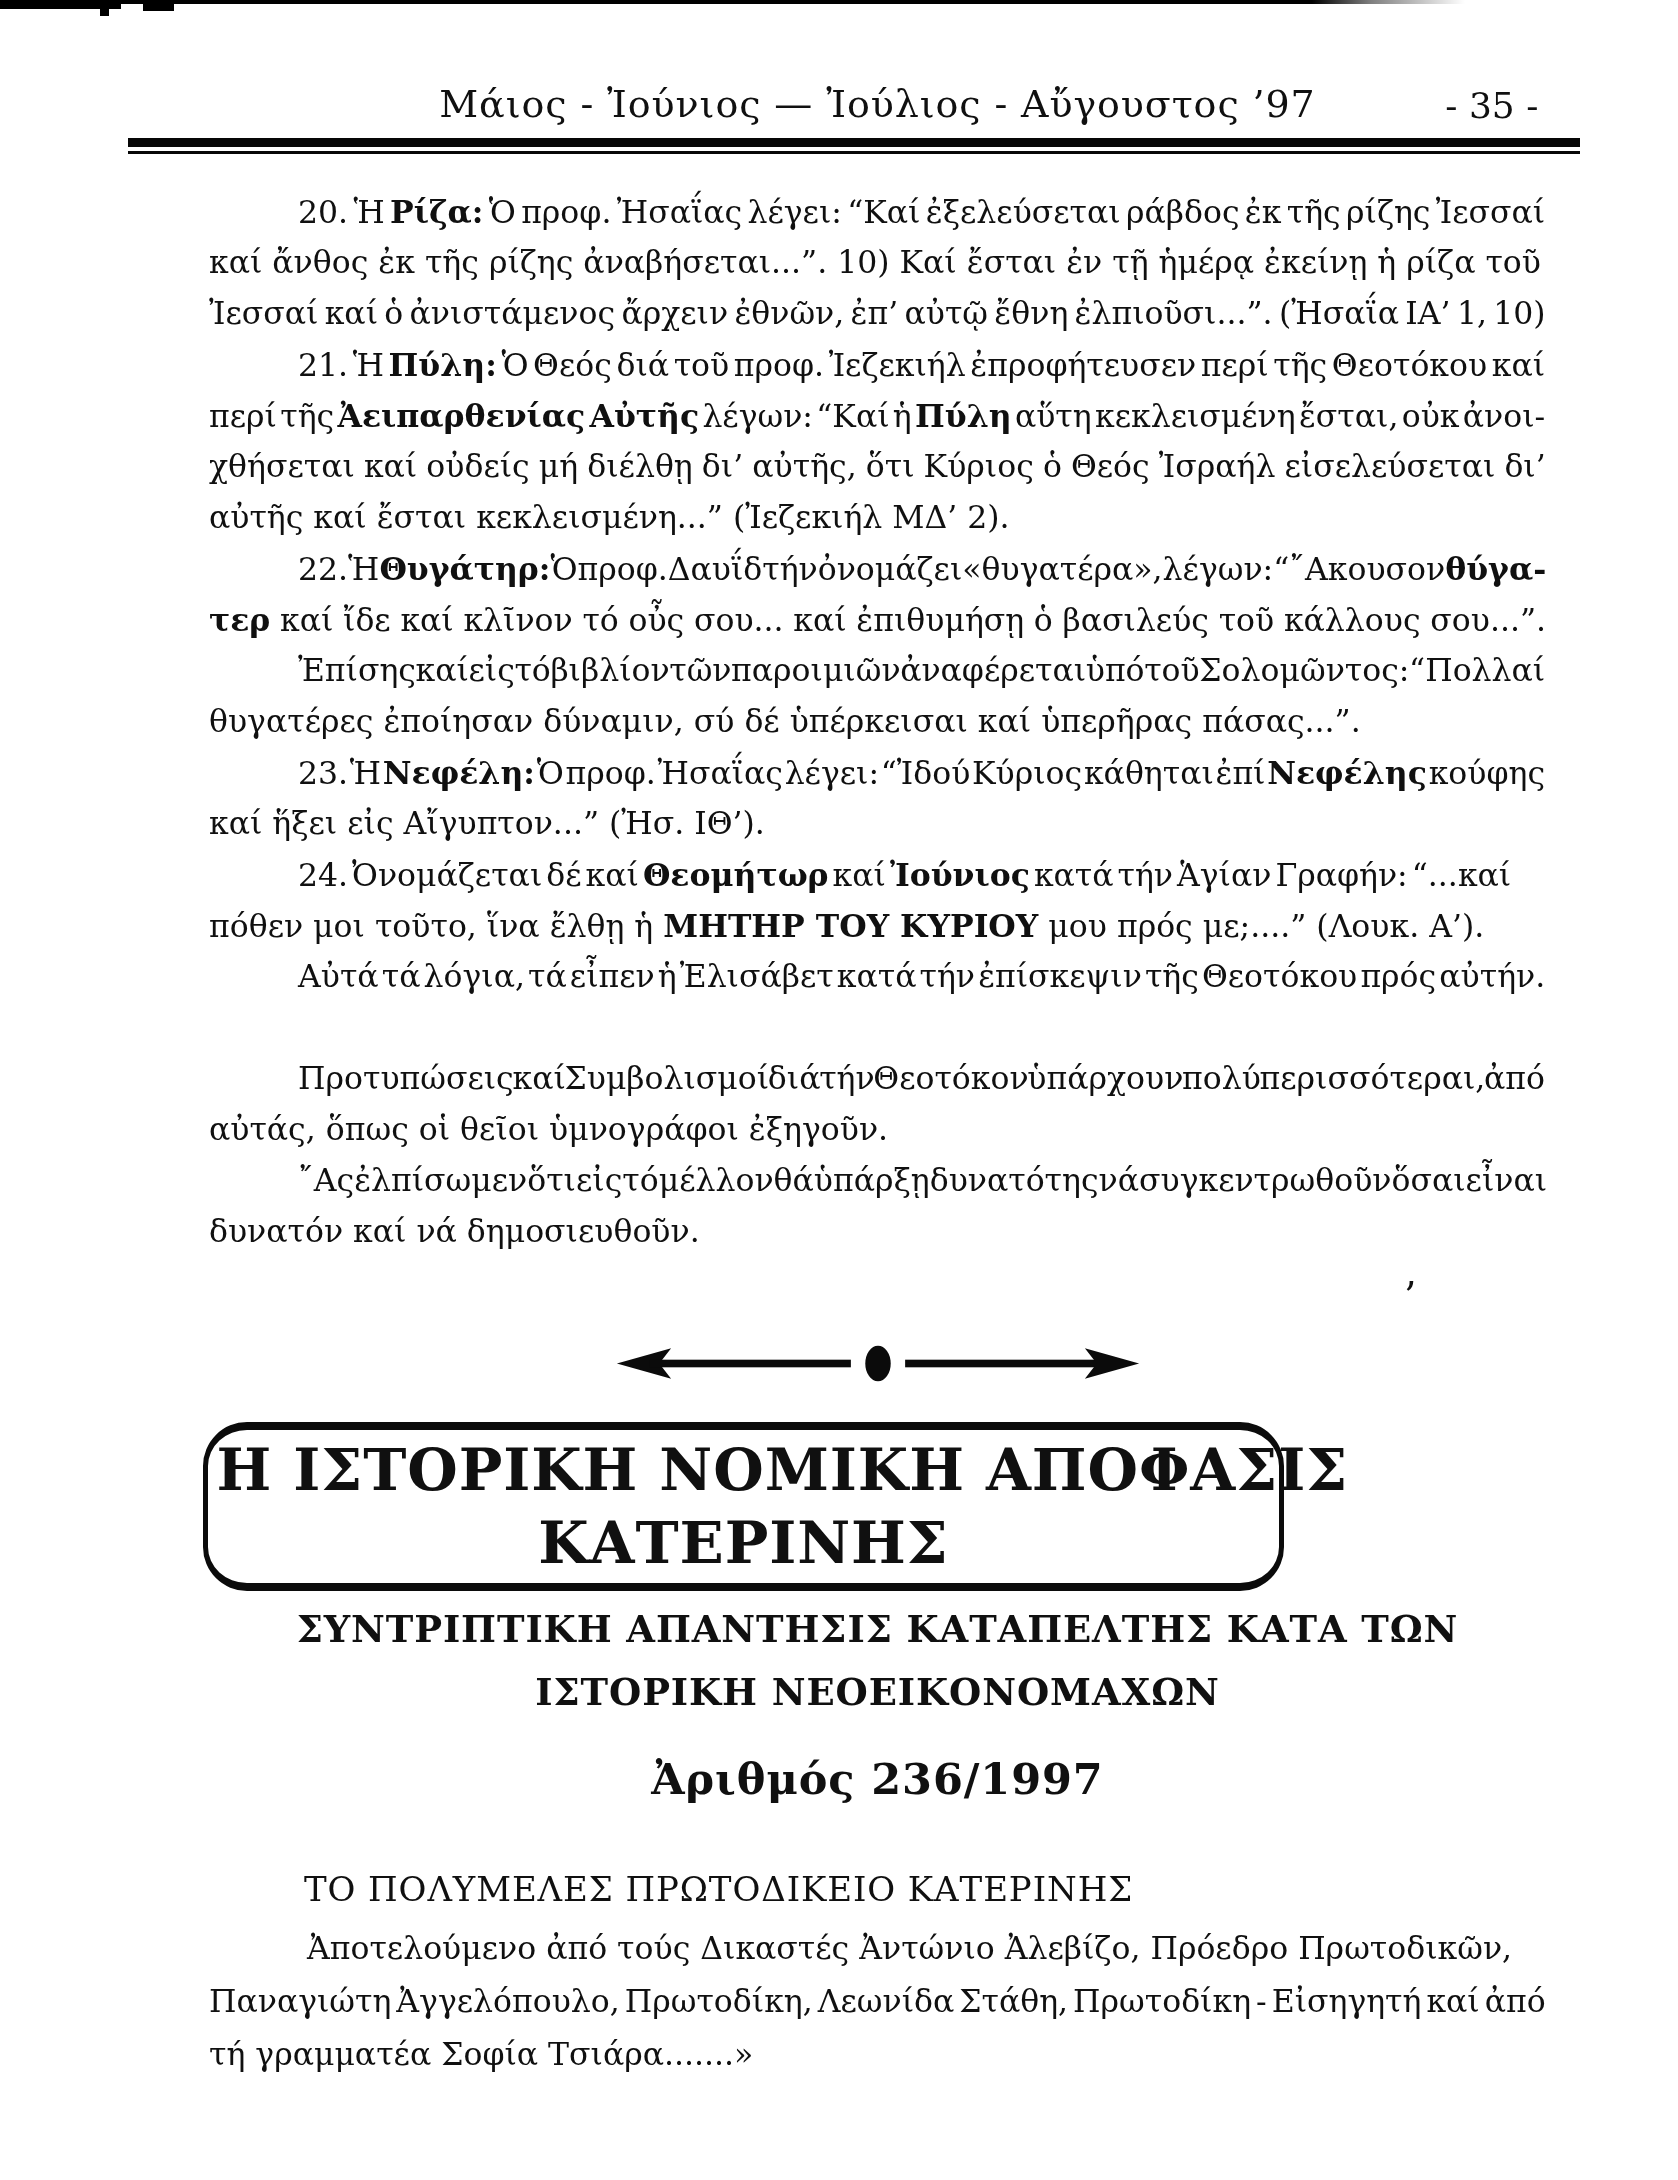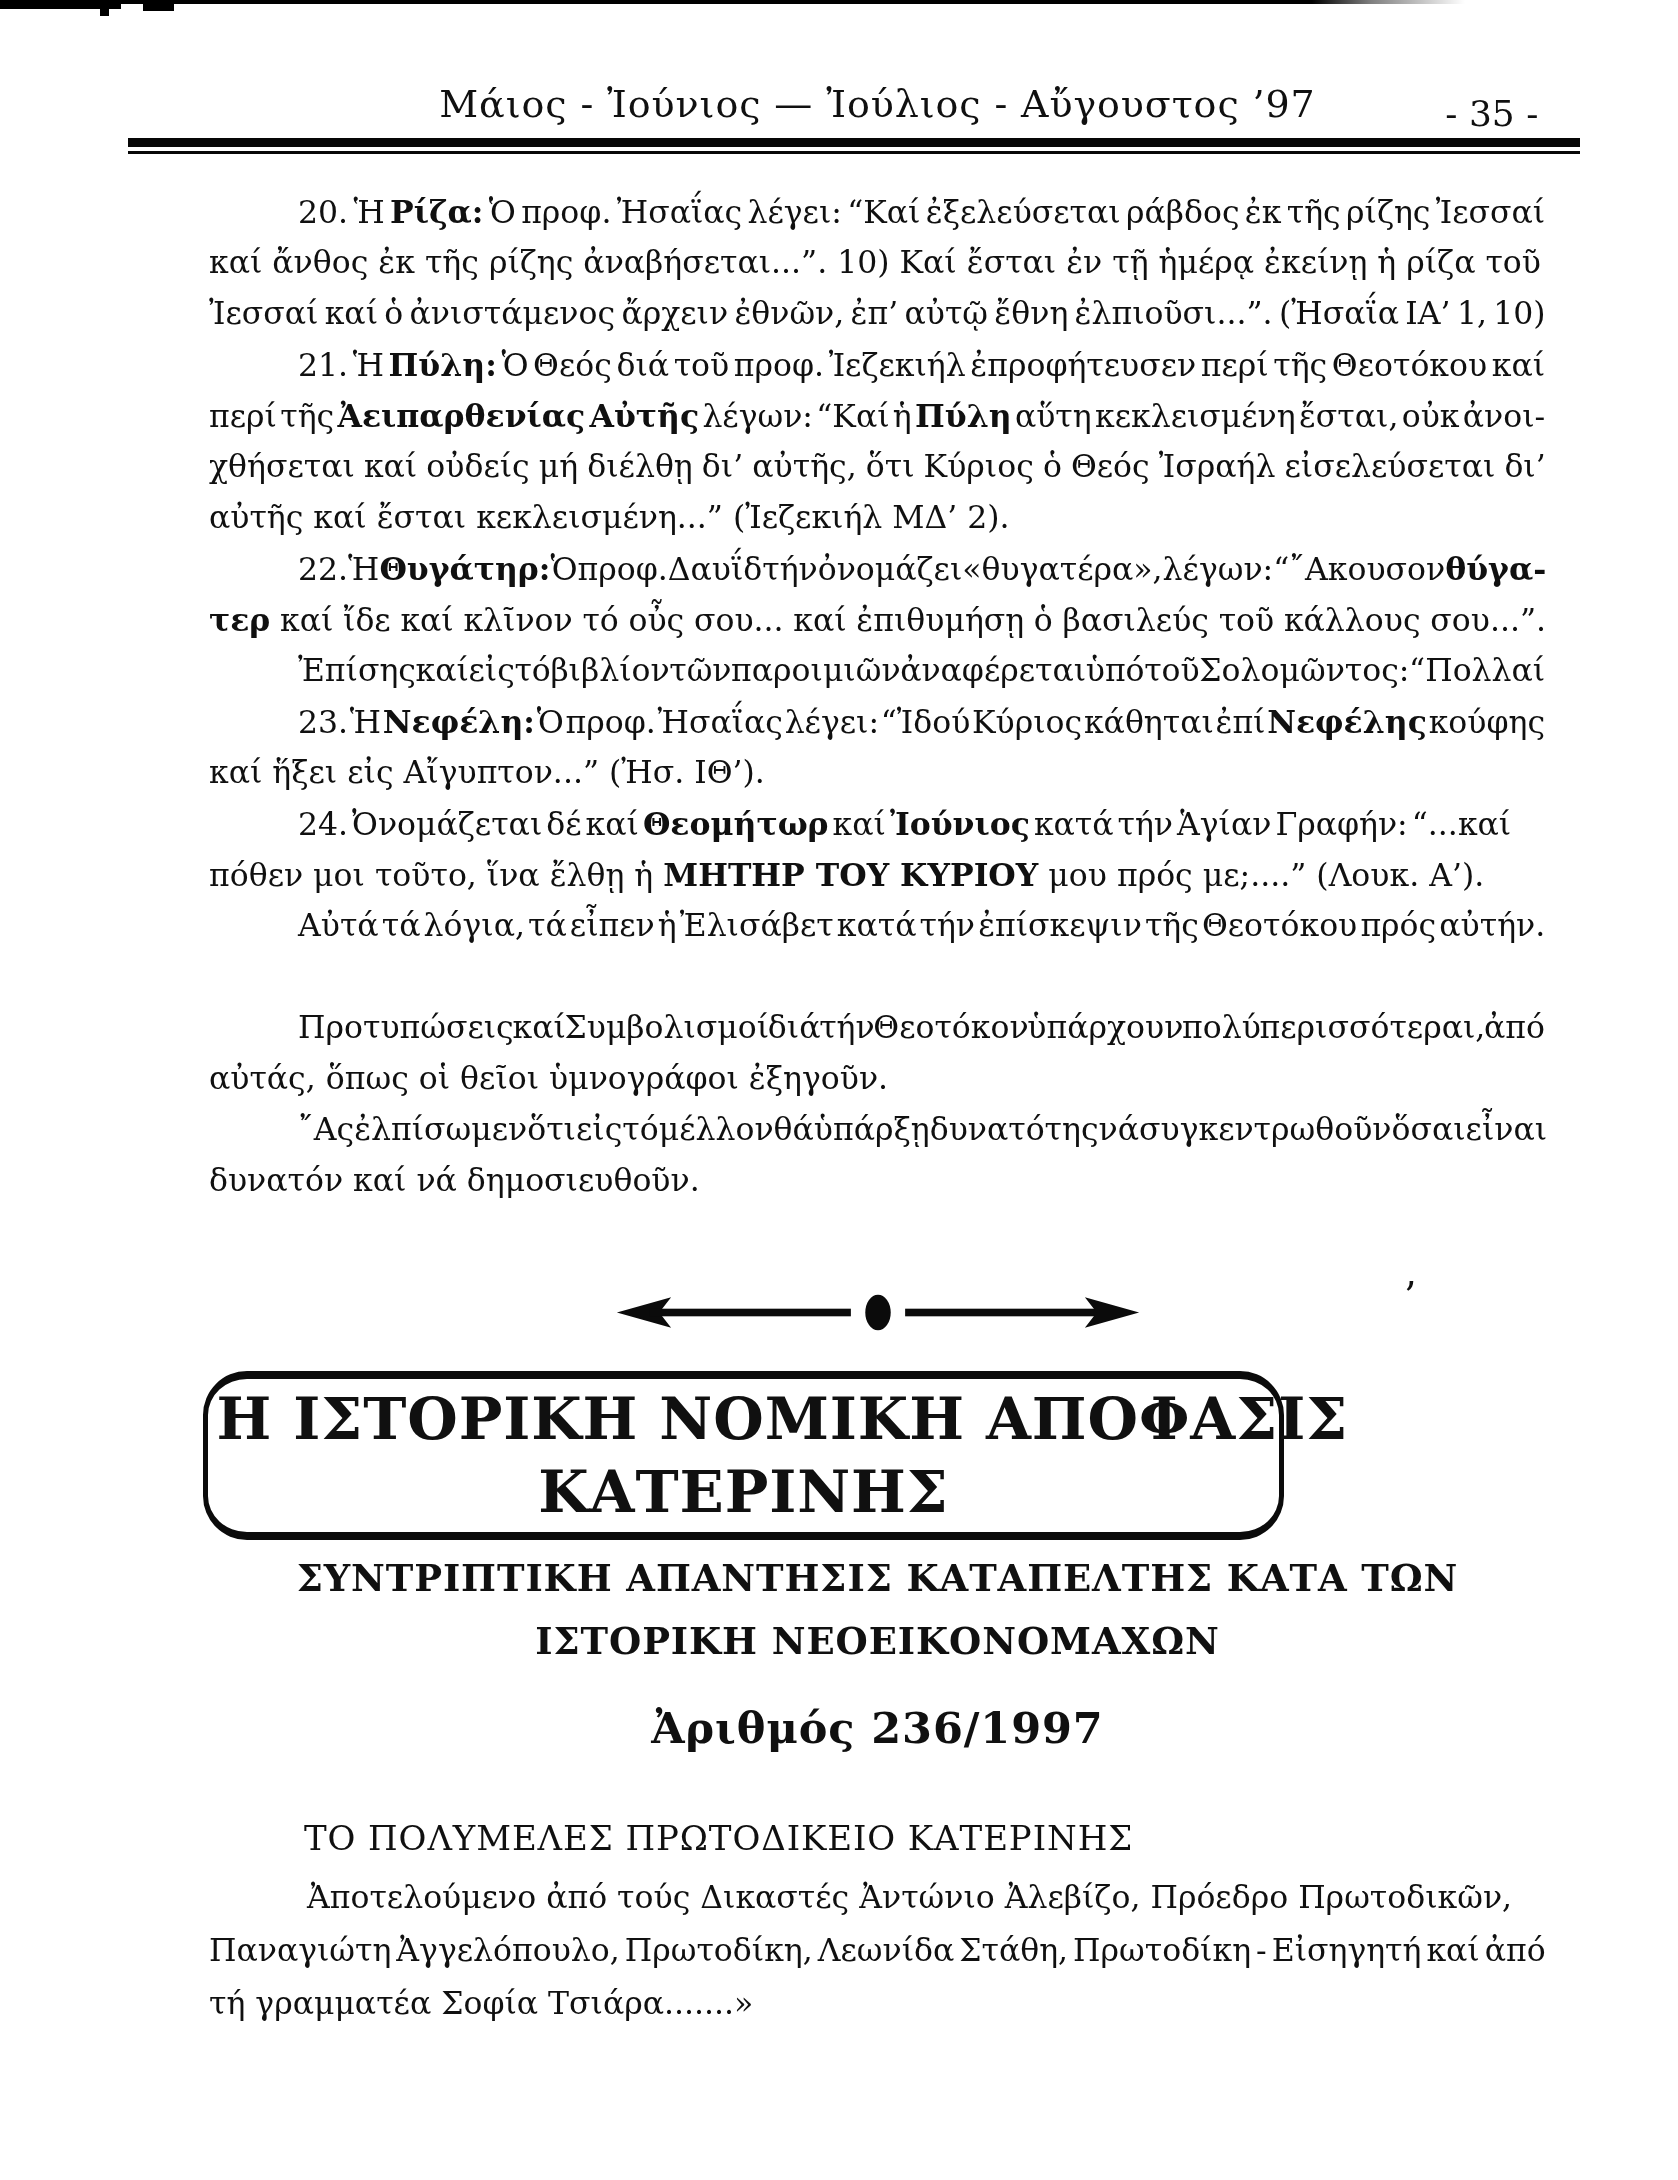--- a/index.html
+++ b/index.html
@@ -10,21 +10,21 @@
   }
   
   .art-a { position:absolute; top:0; left:0; width:121px; height:8.5px; background:#000; }
   .art-b { position:absolute; top:0; left:0; width:1465px; height:4.3px;
            background:linear-gradient(to right,#000 0,#000 1312px,rgba(0,0,0,.5) 1371px,rgba(0,0,0,0) 1465px); }
   .art-c { position:absolute; top:0; left:100px; width:8.5px; height:16px; background:#000; }
   .art-d { position:absolute; top:4.3px; left:143px; width:31px; height:6.8px; background:#000; }
 
   header { position:relative; margin:0 132px 0 209px; padding-top:83px; height:43px; }
   .issue { text-align:center; font-size:38px; line-height:43px; letter-spacing:0.9px; white-space:nowrap; }
-  .pagenum { position:absolute; right:7.7px; top:92px; font-size:36px; line-height:43px; white-space:nowrap; }
+  .pagenum { position:absolute; right:7.7px; top:84px; font-size:36px; line-height:43px; white-space:nowrap; }
 
   .rule-thick { margin:12px 98px 0 128px; height:8.5px; background:#070707; }
   .rule-thin  { margin:4.3px 98px 0 128px; height:3.4px;  background:#070707; }
 
   .article { margin:32px 132px 0 209px; font-size:31.5px; }
   .ln { height:51px; line-height:51px; white-space:nowrap; text-align:left; }
   .ind { text-indent:89px; }
   .gap { margin-top:51px; }
   .b { font-weight:bold; }
 
@@ -72,20 +72,21 @@
     <div class="ln ind jst" style="word-spacing: -4.7px;"><span>20. Ἡ </span><span class="b">Ρίζα:</span><span> Ὁ προφ. Ἠσαΐας λέγει: “Καί ἐξελεύσεται ράβδος ἐκ τῆς ρίζης Ἰεσσαί</span></div>
     <div class="ln jst" style="word-spacing: 0px;"><span>καί ἄνθος ἐκ τῆς ρίζης ἀναβήσεται...”. 10) Καί ἔσται ἐν τῇ ἡμέρᾳ ἐκείνῃ ἡ ρίζα τοῦ</span></div>
     <div class="ln jst" style="word-spacing: -3.7px;"><span>Ἰεσσαί καί ὁ ἀνιστάμενος ἄρχειν ἐθνῶν, ἐπ’ αὐτῷ ἔθνη ἐλπιοῦσι...”. (Ἠσαΐα ΙΑ’ 1, 10)</span></div>
     <div class="ln ind jst" style="word-spacing: -5.4px;"><span>21. Ἡ </span><span class="b">Πύλη:</span><span> Ὁ Θεός διά τοῦ προφ. Ἰεζεκιήλ ἐπροφήτευσεν περί τῆς Θεοτόκου καί</span></div>
     <div class="ln jst" style="word-spacing: -6.7px;"><span>περί τῆς </span><span class="b">Ἀειπαρθενίας Αὐτῆς</span><span> λέγων: “Καί ἡ </span><span class="b">Πύλη</span><span> αὕτη κεκλεισμένη ἔσται, οὐκ ἀνοι-</span></div>
     <div class="ln jst" style="word-spacing: -0.9px;"><span>χθήσεται καί οὐδείς μή διέλθῃ δι’ αὐτῆς, ὅτι Κύριος ὁ Θεός Ἰσραήλ εἰσελεύσεται δι’</span></div>
     <div class="ln"><span>αὐτῆς καί ἔσται κεκλεισμένη...” (Ἰεζεκιήλ ΜΔ’ 2).</span></div>
     <div class="ln ind jst" style="word-spacing: -10px;"><span>22. Ἡ </span><span class="b">Θυγάτηρ:</span><span> Ὁ προφ. Δαυΐδ τήν ὀνομάζει «θυγατέρα», λέγων: “῎Ακουσον </span><span class="b">θύγα-</span></div>
     <div class="ln" style="word-spacing: -0.3px;"><span class="b">τερ</span><span> καί ἴδε καί κλῖνον τό οὖς σου... καί ἐπιθυμήσῃ ὁ βασιλεύς τοῦ κάλλους σου...”.</span></div>
     <div class="ln ind jst" style="word-spacing: -10.4px;"><span>Ἐπίσης καί εἰς τό βιβλίον τῶν παροιμιῶν ἀναφέρεται ὑπό τοῦ Σολομῶντος: “Πολλαί</span></div>
+    <div class="ln"><span>θυγατέρες ἐποίησαν δύναμιν, σύ δέ ὑπέρκεισαι καί ὑπερῆρας πάσας...”.</span></div>
     <div class="ln ind jst" style="word-spacing: -8.3px;"><span>23. Ἡ </span><span class="b">Νεφέλη:</span><span> Ὁ προφ. Ἠσαΐας λέγει: “Ἰδού Κύριος κάθηται ἐπί </span><span class="b">Νεφέλης</span><span> κούφης</span></div>
     <div class="ln"><span>καί ἥξει εἰς Αἴγυπτον...” (Ἠσ. ΙΘ’).</span></div>
     <div class="ln ind jst" style="word-spacing: -6px;"><span>24. Ὀνομάζεται δέ καί </span><span class="b">Θεομήτωρ</span><span> καί </span><span class="b">Ἰούνιος</span><span> κατά τήν Ἁγίαν Γραφήν: “...καί</span></div>
     <div class="ln"><span>πόθεν μοι τοῦτο, ἵνα ἔλθῃ ἡ </span><span class="b">ΜΗΤΗΡ ΤΟΥ ΚΥΡΙΟΥ</span><span> μου πρός με;....” (Λουκ. Α’).</span></div>
     <div class="ln ind" style="word-spacing: -6.9px;"><span>Αὐτά τά λόγια, τά εἶπεν ἡ Ἐλισάβετ κατά τήν ἐπίσκεψιν τῆς Θεοτόκου πρός αὐτήν.</span></div>
     <div class="ln ind jst gap" style="word-spacing: -11.3px;"><span>Προτυπώσεις καί Συμβολισμοί διά τήν Θεοτόκον ὑπάρχουν πολύ περισσότεραι, ἀπό</span></div>
     <div class="ln"><span>αὐτάς, ὅπως οἱ θεῖοι ὑμνογράφοι ἐξηγοῦν.</span></div>
     <div class="ln ind jst" style="word-spacing: -10px;"><span>῎Ας ἐλπίσωμεν ὅτι εἰς τό μέλλον θά ὑπάρξῃ δυνατότης νά συγκεντρωθοῦν ὅσαι εἶναι</span></div>
     <div class="ln"><span>δυνατόν καί νά δημοσιευθοῦν.</span></div>
   </main>

